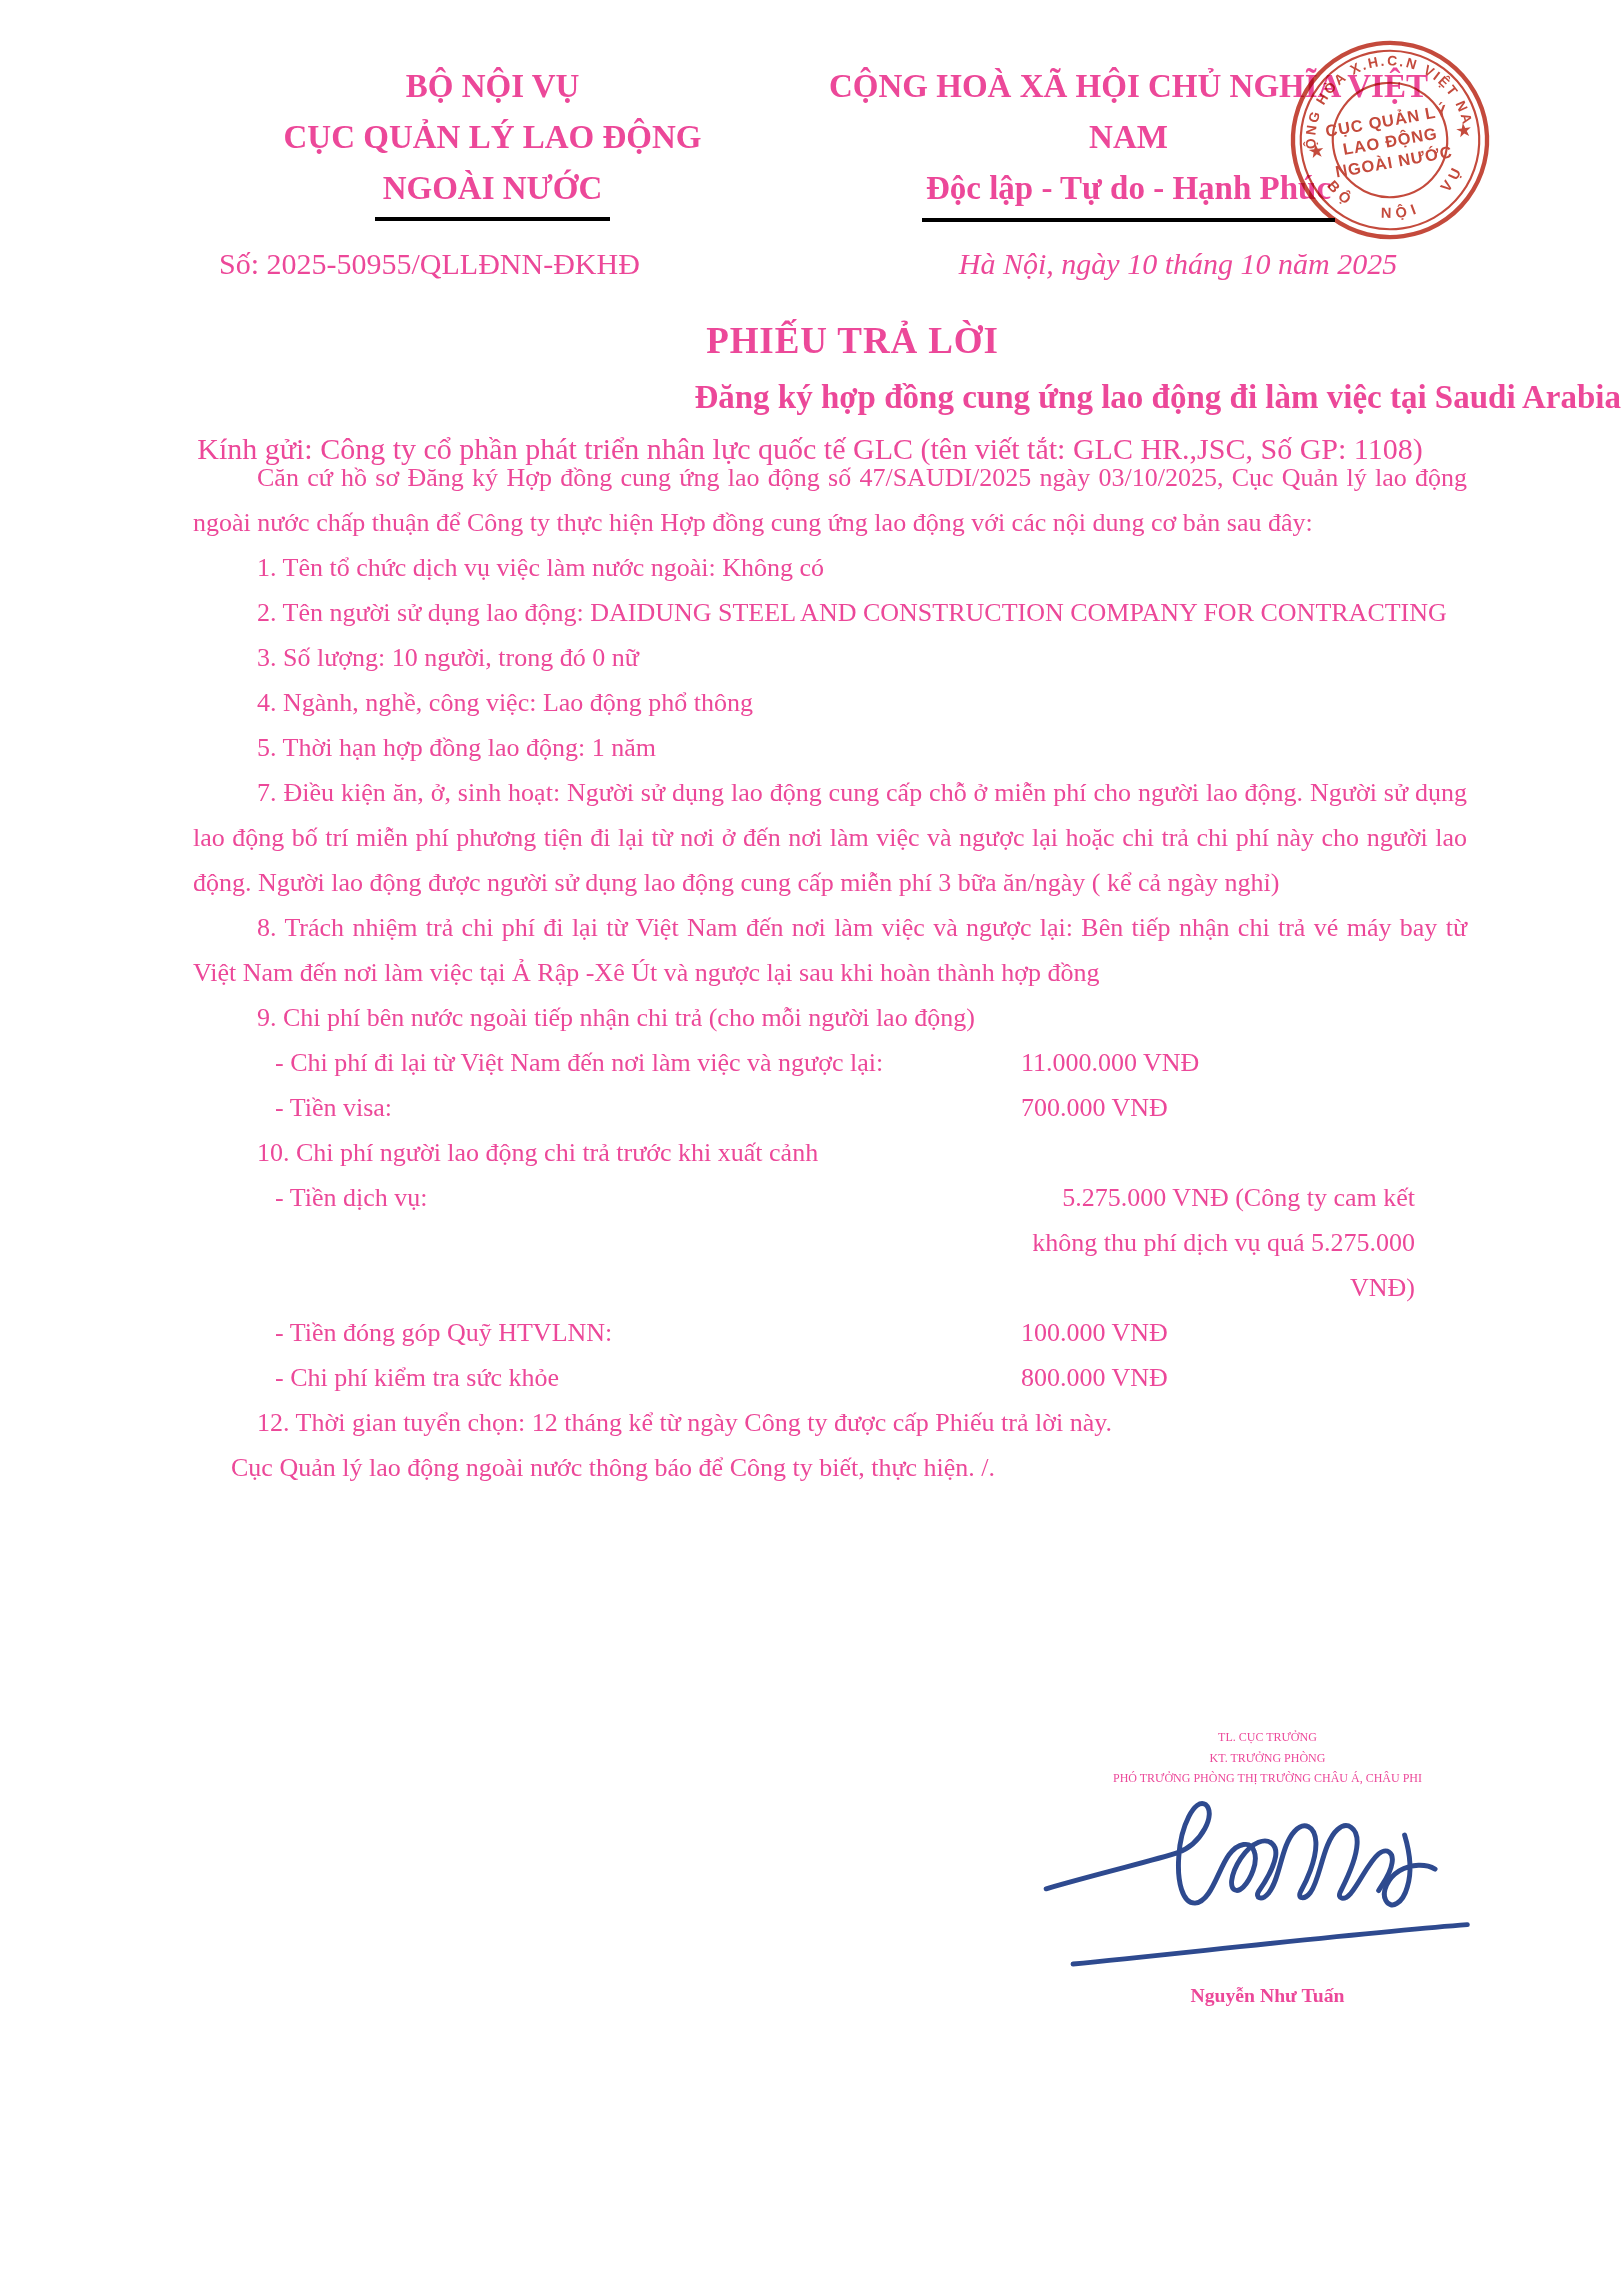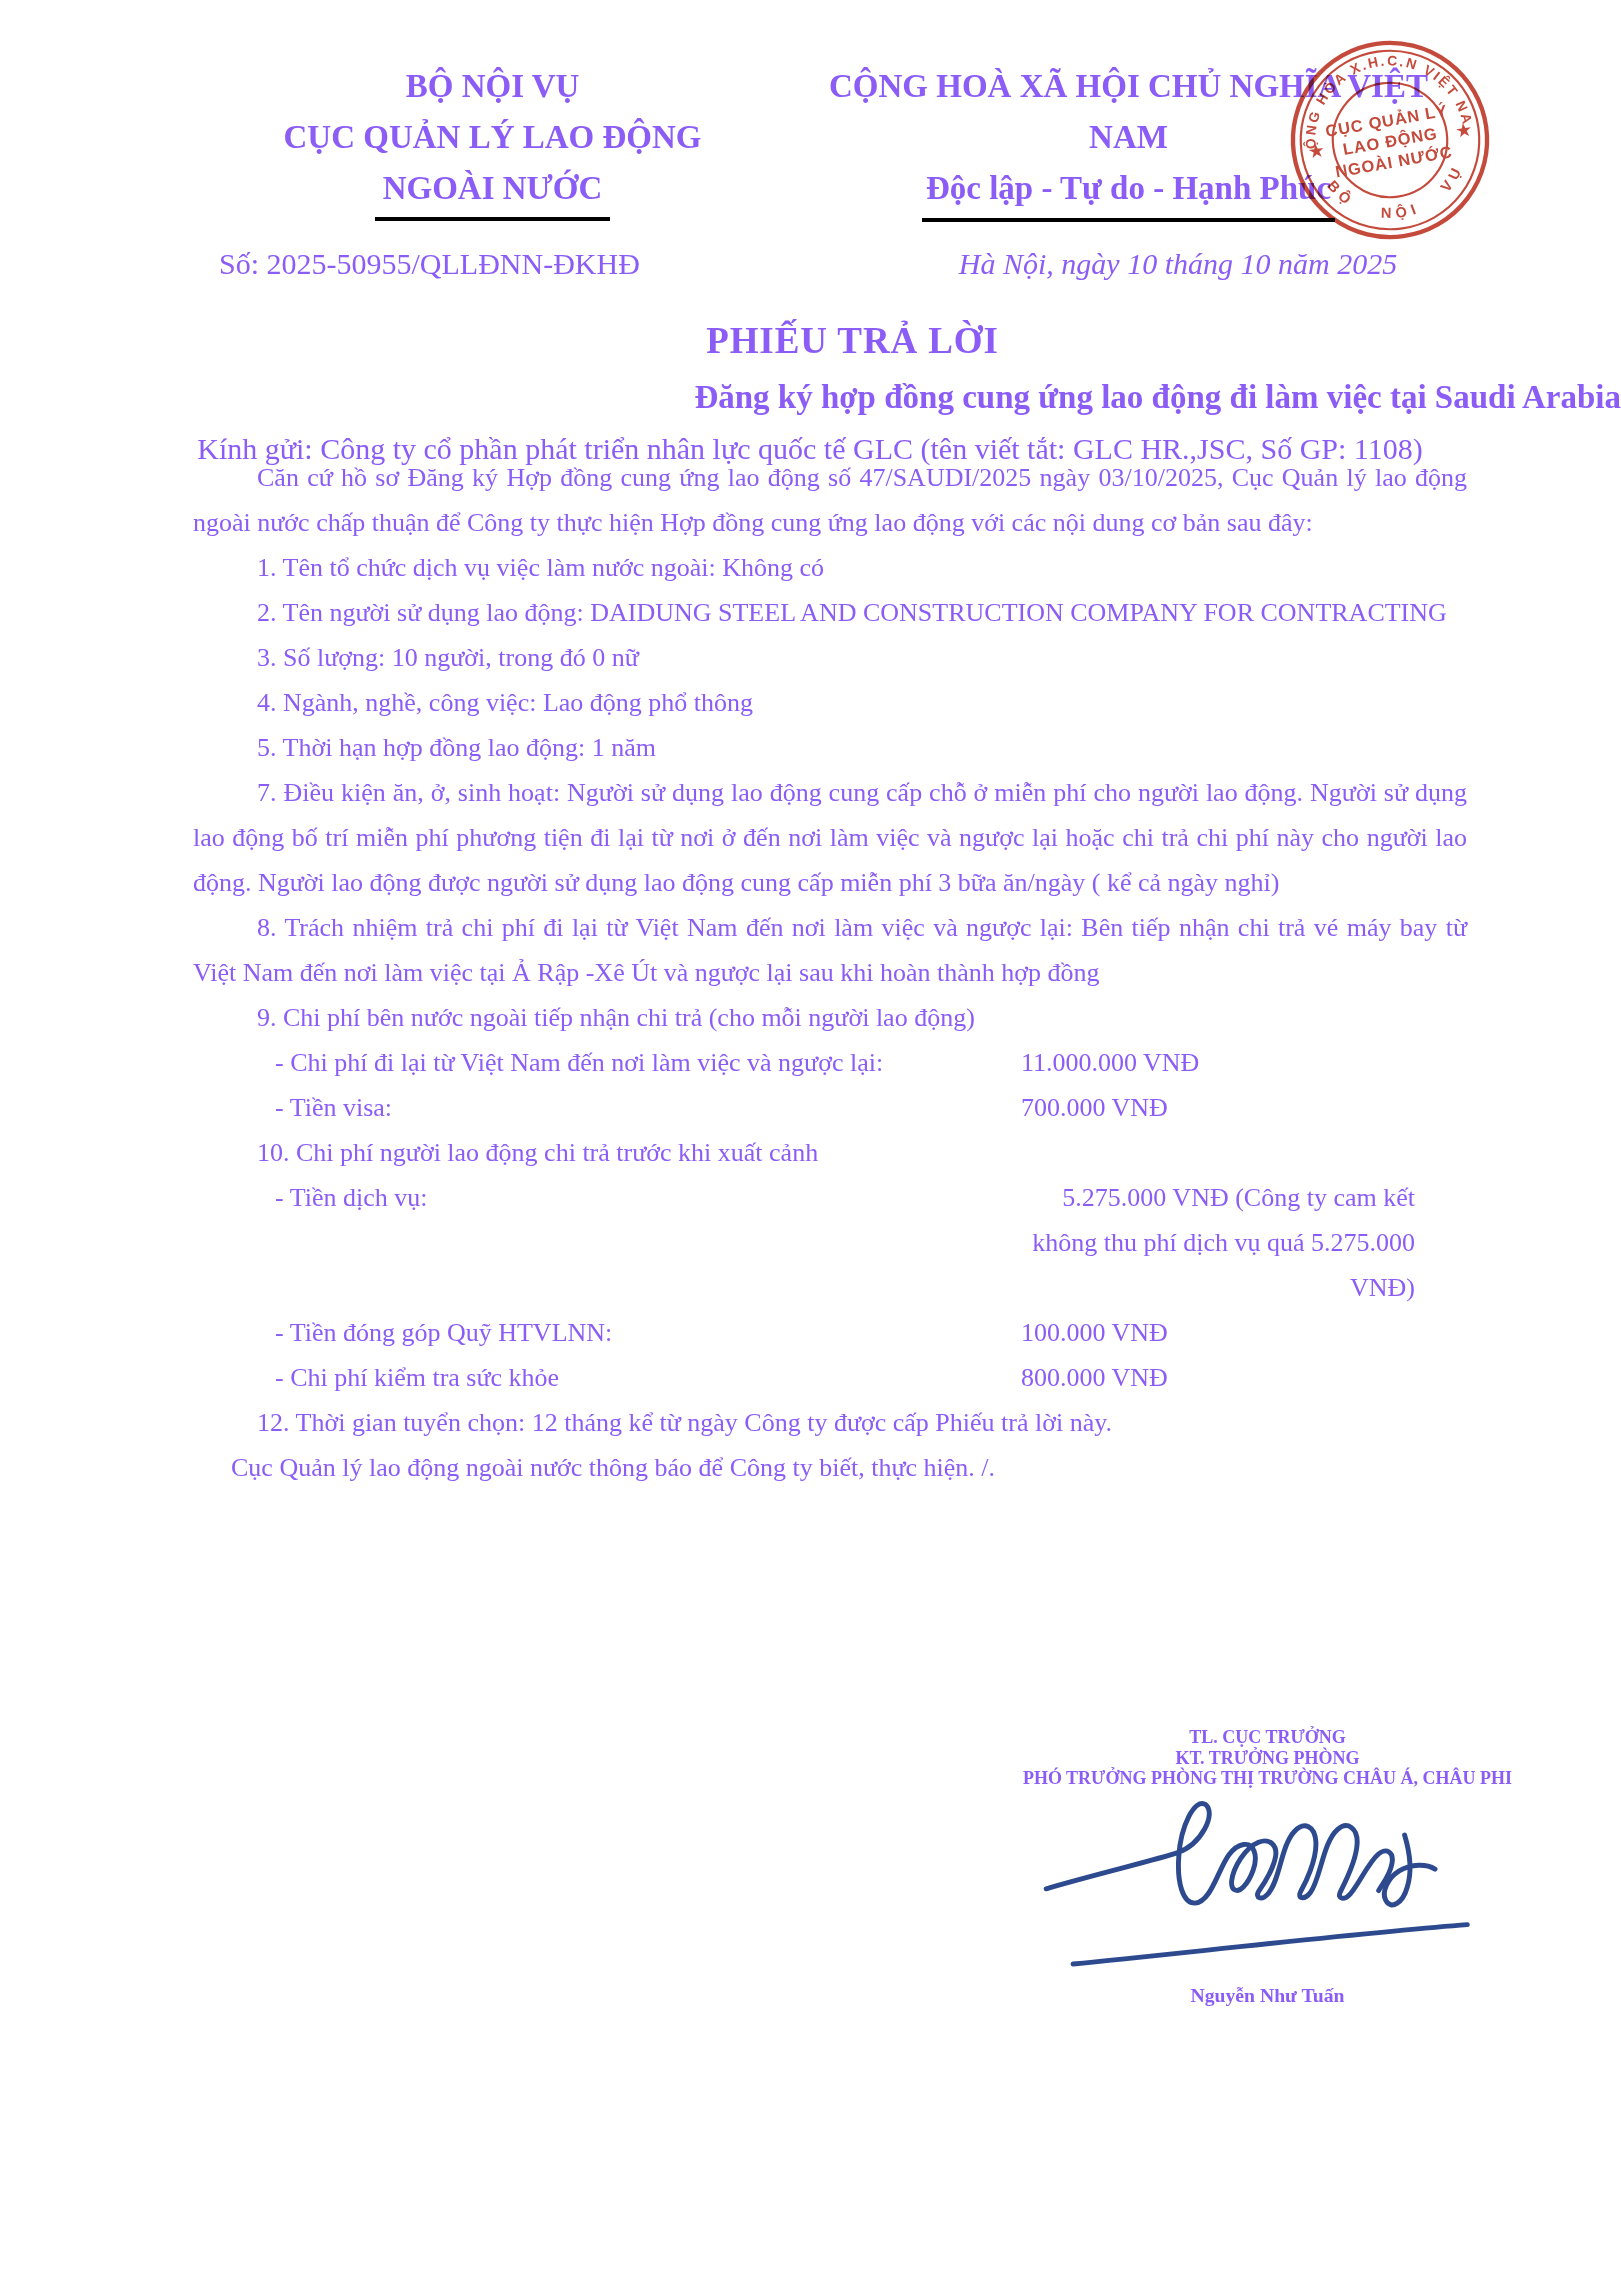--- a/index.html
+++ b/index.html
@@ -1,21 +1,21 @@
 <!DOCTYPE html>
 <html style="font-size:14.3px"><head>
 <meta charset="utf-8">
 <style>
   html,body{margin:0;padding:0;background:#e8e8e8;}
   .page{
     position:relative;
     width:1621px;height:2293px;
     background:#ffffff;
     font-family:"Liberation Serif","DejaVu Serif",serif;
-    color:#8b5cf6;
+    color:#ec4899;
     overflow:hidden;
     margin:0 auto;
   }
   .abs{position:absolute;}
 
   
   #org{left:215px;top:61px;width:555px;text-align:center;font-weight:bold;font-size:33px;line-height:51px;}
   #org .u{display:inline-block;border-bottom:4.5px solid #000;padding:0 7.2px 2.7px;}
   #docnum{left:219px;top:247px;width:555px;font-size:30px;}
   #nat{left:797px;top:61px;width:663px;text-align:center;font-weight:bold;font-size:33px;line-height:51px;}
@@ -35,21 +35,21 @@
   #body{left:193px;top:455px;width:1274px;font-size:26px;line-height:45px;text-align:justify;}
   #body p{margin:0;text-indent:64px;}
   #body p.closing{text-indent:38px;}
   .fee{display:flex;margin-left:82px;}
   .fee .lbl{flex:0 0 746px;white-space:nowrap;}
   .fee .val{width:394px;}
   .fee .val.nw{white-space:nowrap;}
 
   
   #sig{left:981px;top:1727px;width:573px;text-align:center;}
-  .sig-h{font-weight:bold;font-size:18px;line-height:20.6px;}
+  .sig-h{font-weight:normal;font-size:12px;line-height:20.6px;}
   #sig svg{display:block;margin:3.6px auto 0;}
   .sig-name{font-weight:bold;font-size:19.7px;margin-top:1.8px;}
 
   .red{fill:#bf3a2b;}
   svg text.stampTxt{font-family:"Liberation Sans","DejaVu Sans",sans-serif;font-weight:bold;}
 </style>
 </head>
 <body>
 
 <div class="page">

